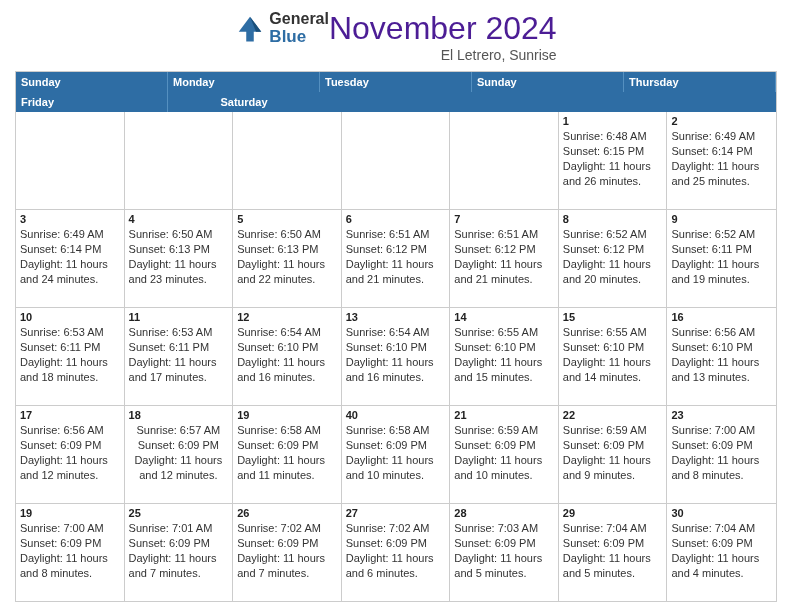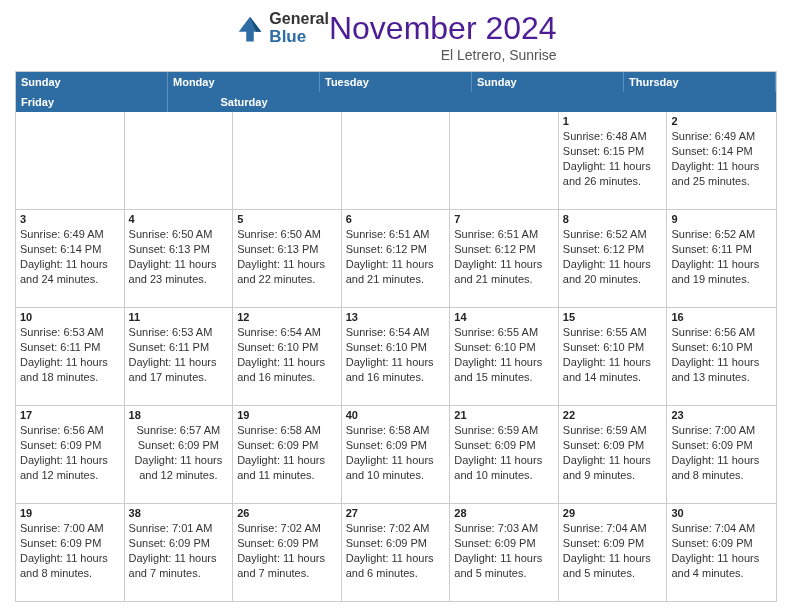--- a/index.html
+++ b/index.html
@@ -299,21 +299,21 @@
           </div>
         </div>
         <div class="cal-row">
           <div class="cal-cell filled">
             <span class="day-num">19</span>
             <div class="cell-text" style="white-space: pre-line;">Sunrise: 7:00 AM
 Sunset: 6:09 PM
 Daylight: 11 hours and 8 minutes.</div>
           </div>
           <div class="cal-cell filled">
-            <span class="day-num">38</span>
+            <span class="day-num">25</span>
             <div class="cell-text" style="white-space: pre-line;">Sunrise: 7:01 AM
 Sunset: 6:09 PM
 Daylight: 11 hours and 7 minutes.</div>
           </div>
           <div class="cal-cell filled">
             <span class="day-num">26</span>
             <div class="cell-text" style="white-space: pre-line;">Sunrise: 7:02 AM
 Sunset: 6:09 PM
 Daylight: 11 hours and 7 minutes.</div>
           </div>

